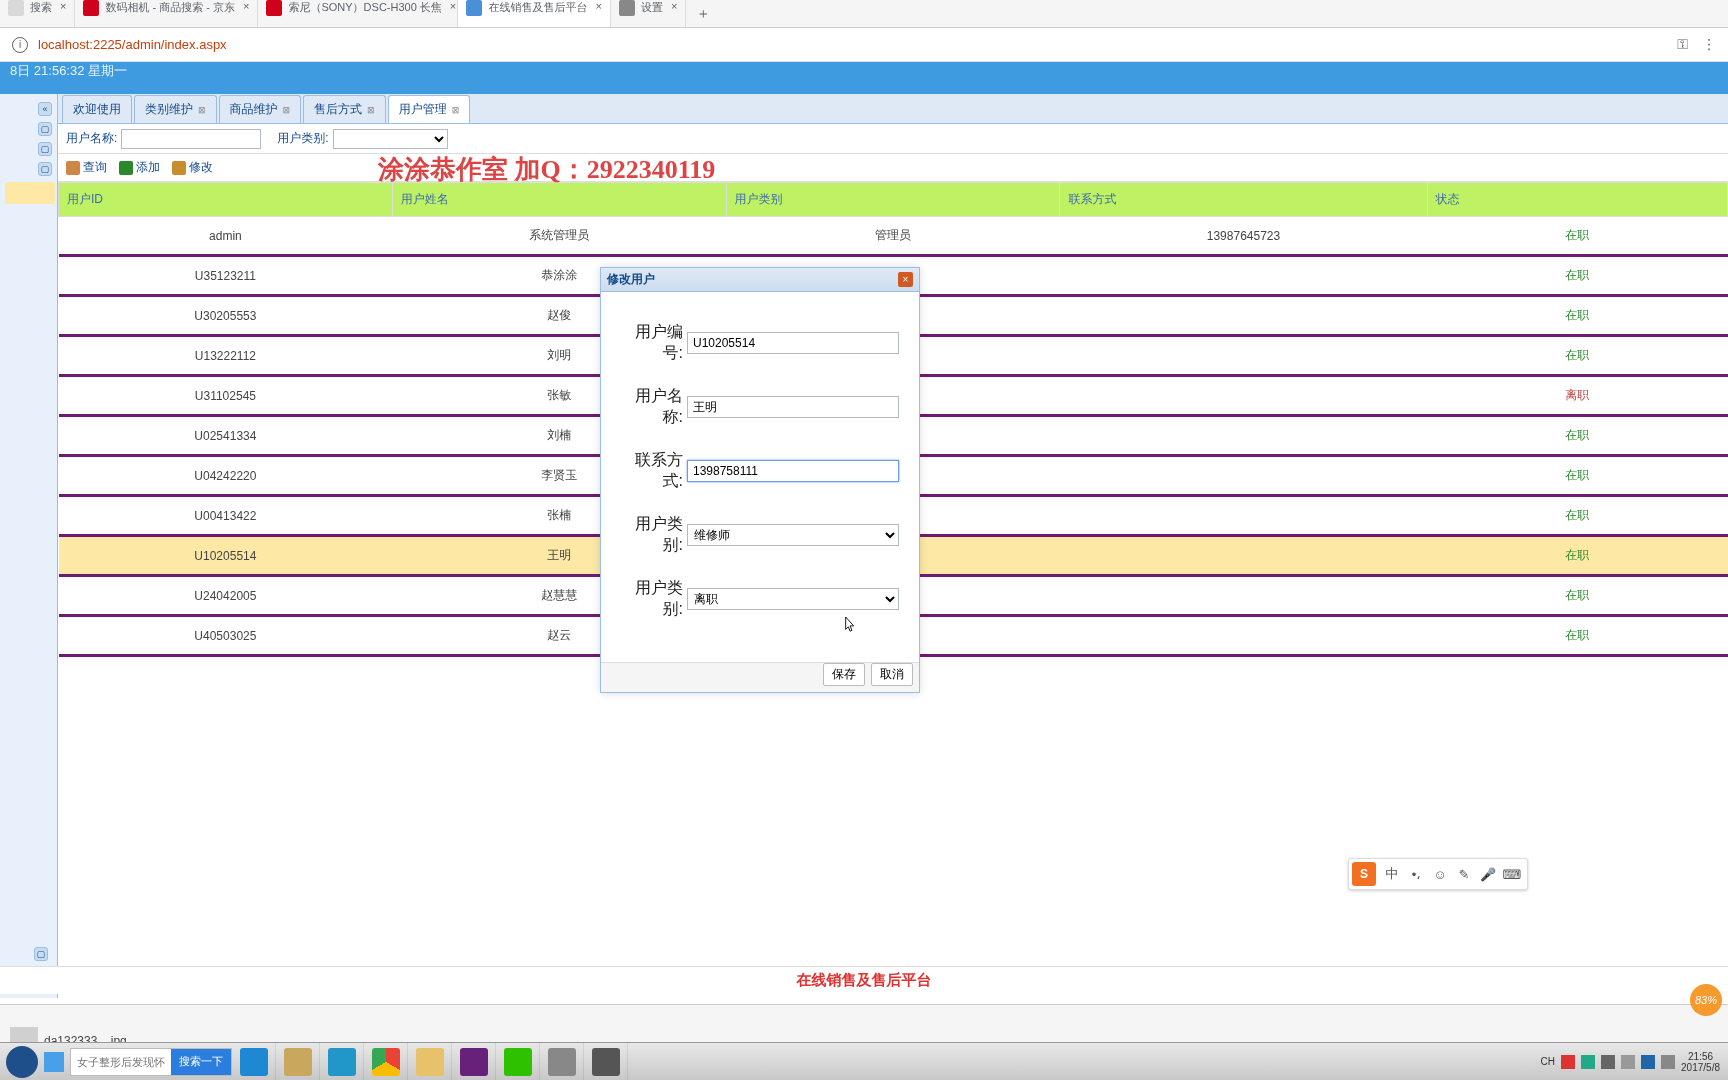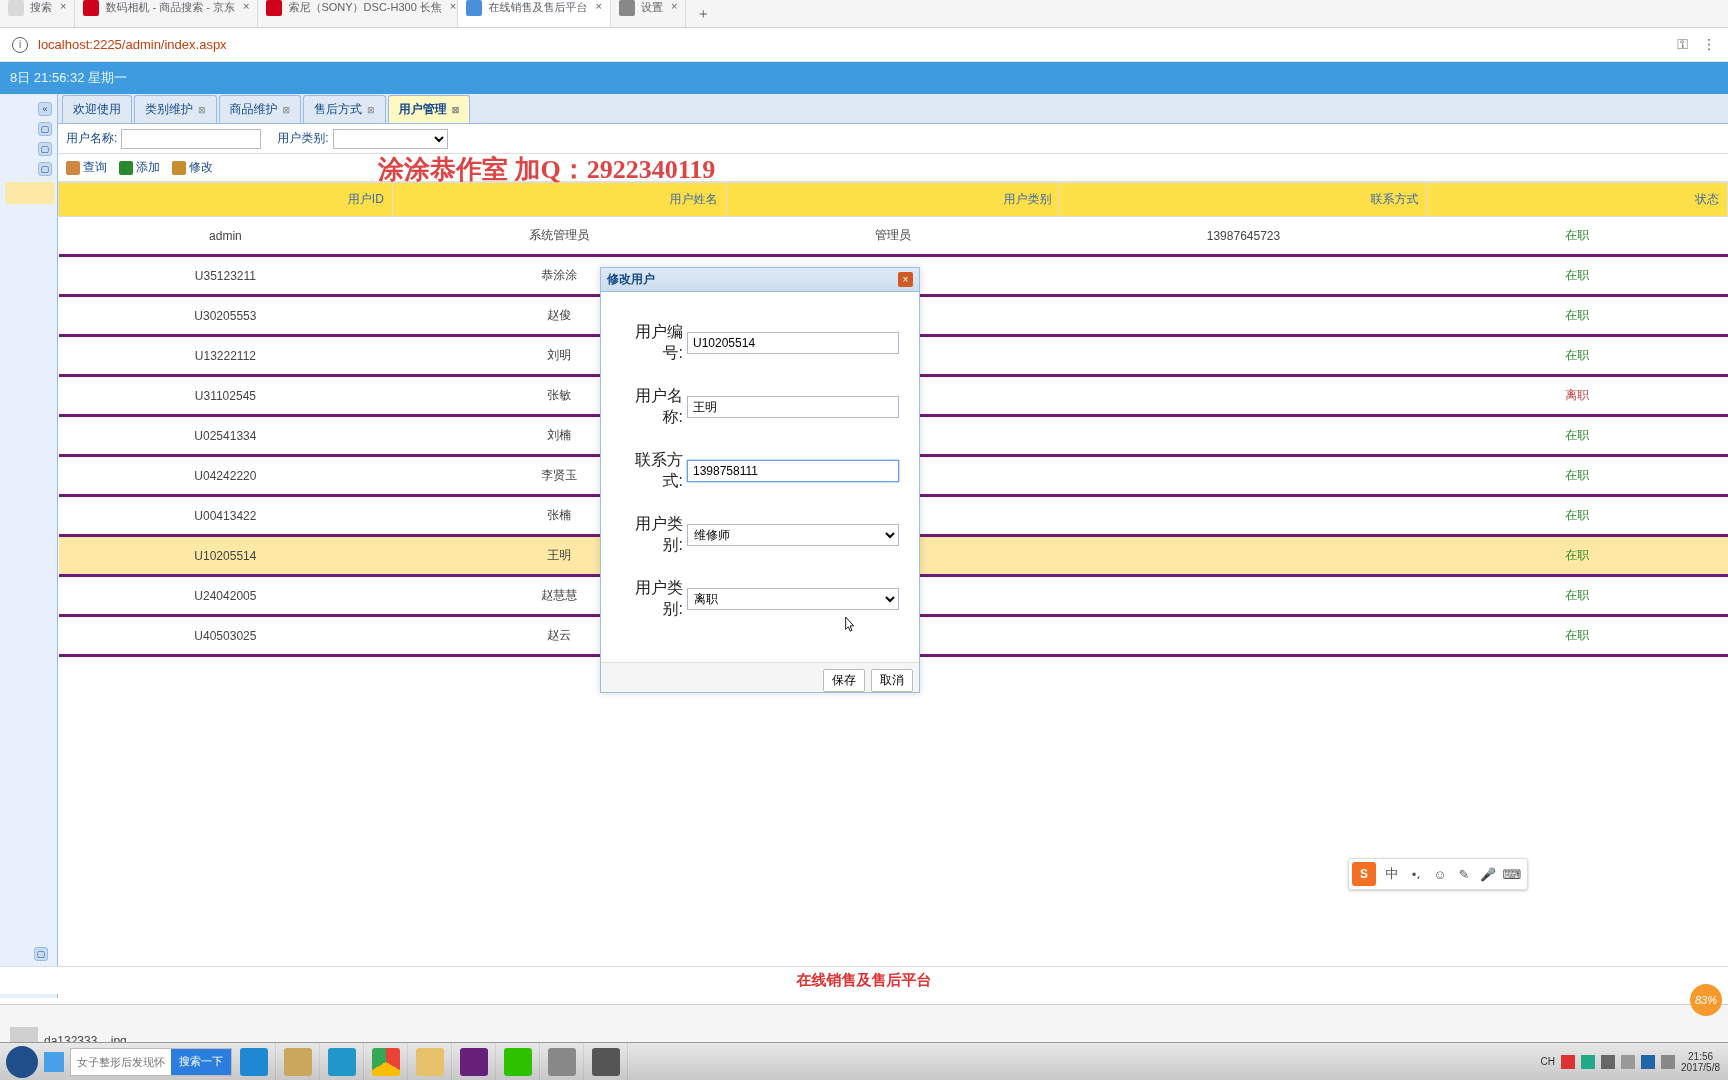--- a/index.html
+++ b/index.html
@@ -16,75 +16,75 @@
 .btab .close { margin-left: 8px; color: #5f6368; cursor: pointer; }
 .btab-new { padding: 0 10px; color: #5f6368; cursor: pointer; font-size: 14px; }
 
 
 .urlbar { height: 34px; background: #fff; display: flex; align-items: center; padding: 0 12px; border-bottom: 1px solid #e0e0e0; }
 .urlbar .info-icon { width: 16px; height: 16px; border: 1px solid #5f6368; border-radius: 50%; display: flex; align-items: center; justify-content: center; font-size: 10px; margin-right: 10px; color: #5f6368; }
 .urlbar .url { color: #c2410c; font-size: 13px; flex: 1; }
 .urlbar .right-icons { display: flex; gap: 14px; color: #5f6368; font-size: 14px; }
 
 
-.banner { height: 32px; background: #3e9be0; color: #eaf4fc; display: flex; align-items: center; padding: 0 10px; font-size: 13px; }
+.banner { height: 32px; background: #3e9be0; color: #eaf4fc; display: flex; padding: 0 10px; font-size: 13px; }
 
 
 .layout { display: flex; height: calc(100vh - 176px); }
 
 
 .sidebar { width: 58px; background: #e8f1fb; border-right: 1px solid #99bce8; display: flex; flex-direction: column; align-items: flex-end; padding-top: 5px; position: relative; }
 .side-collapse { width: 14px; height: 14px; border: 1px solid #99bce8; background: #c8dcf0; border-radius: 3px; font-size: 9px; display: flex; align-items: center; justify-content: center; color: #15498b; cursor: pointer; margin: 3px 5px; }
 .side-item { width: 50px; height: 22px; background: #fde9a5; margin: 3px 2px; border-radius: 2px; }
 
 
 .content { flex: 1; display: flex; flex-direction: column; background: #fff; }
 
 
 .app-tabs { height: 30px; background: #dfe9f6; border-bottom: 1px solid #99bce8; display: flex; align-items: flex-end; padding-left: 4px; }
 .app-tab { padding: 5px 10px; background: #dfe9f6; border: 1px solid #99bce8; border-bottom: none; margin-right: 2px; border-radius: 3px 3px 0 0; font-size: 12px; color: #15498b; cursor: pointer; display: flex; align-items: center; }
-.app-tab.active { background: #fef9c3; font-weight: bold; }
+.app-tab.active { background: #ffffff; }
 .app-tab .tclose { margin-left: 5px; font-size: 9px; color: #888; }
 
 
 .filterbar { height: 30px; display: flex; align-items: center; padding: 0 8px; background: #fff; border-bottom: 1px solid #ddd; }
 .filterbar label { color: #15498b; font-size: 12px; margin-right: 4px; }
 .filterbar input[type=text] { border: 1px solid #b5b8c8; height: 20px; width: 140px; padding: 0 4px; }
 .filterbar select { border: 1px solid #b5b8c8; height: 20px; width: 115px; background: #fff; }
 
 
 .toolbar { height: 28px; background: #fff; display: flex; align-items: center; padding: 0 8px; border-bottom: 1px solid #ddd; position: relative; }
 .tbtn { display: flex; align-items: center; margin-right: 12px; color: #15498b; cursor: pointer; font-size: 12px; }
 .tbtn .ticon { width: 14px; height: 14px; margin-right: 3px; border-radius: 2px; }
 .ticon.search { background: #c84; }
 .ticon.add { background: #2b892b; }
 .ticon.edit { background: #c78d2e; }
 .watermark { position: absolute; left: 320px; top: -2px; color: #d44; font-size: 26px; font-weight: bold; font-family: SimSun; }
 
 
 .table-wrap { flex: 1; overflow: auto; background: #fff; }
 table { width: 100%; border-collapse: collapse; }
-thead th { background: #fde047; color: #3e6aab; font-weight: normal; padding: 8px; border: 1px solid #ddd; font-size: 12px; text-align: right; }
+thead th { background: #bef264; color: #3e6aab; font-weight: normal; padding: 8px; border: 1px solid #ddd; font-size: 12px; text-align: left; }
 tbody td { padding: 10px 8px; border-bottom: 3px solid #701a75; text-align: center; color: #444; font-size: 12px; }
 tbody tr.selected { background: #fde9a5; }
 .status-on { color: #2b892b; }
 .status-off { color: #be4242; }
 
 
 .modal { position: absolute; left: 600px; top: 267px; width: 320px; background: #fff; border: 1px solid #99bce8; box-shadow: 0 0 8px rgba(0,0,0,.15); z-index: 50; }
 .modal-head { height: 24px; background: linear-gradient(#dfe9f6,#cde); border-bottom: 1px solid #99bce8; display: flex; align-items: center; padding: 0 6px; }
 .modal-title { flex: 1; color: #15498b; font-size: 12px; font-weight: bold; }
 .modal-close { width: 15px; height: 15px; background: #d05a24; color: #fff; font-size: 10px; display: flex; align-items: center; justify-content: center; border-radius: 2px; cursor: pointer; }
 .modal-body { padding: 30px 20px 20px; }
 .frow { display: flex; align-items: center; margin-bottom: 22px; }
 .frow label { width: 62px; text-align: right; color: #222; font-size: 16px; margin-right: 4px; }
 .frow input { flex: 1; height: 22px; border: 1px solid #b5b8c8; padding: 0 5px; font-size: 12px; }
 .frow input.focus { border-color: #6a9de0; box-shadow: 0 0 2px #6a9de0; }
 .frow select { flex: 1; height: 22px; border: 1px solid #b5b8c8; background: #fff; font-size: 12px; padding: 0 2px; }
-.modal-foot { height: 30px; background: #f5f5f5; border-top: 1px solid #ddd; display: flex; justify-content: flex-end; align-items: flex-end; padding: 0 6px; gap: 6px; }
+.modal-foot { height: 30px; background: #f5f5f5; border-top: 1px solid #ddd; display: flex; justify-content: flex-end; align-items: flex-start; padding: 0 6px; gap: 6px; }
 .mbtn { border: 1px solid #bbb; background: #fff; padding: 2px 8px; font-size: 12px; cursor: pointer; border-radius: 2px; }
 
 
 .cursor { position: absolute; left: 845px; top: 617px; width: 12px; height: 16px; z-index: 60; }
 .cursor svg { width: 100%; height: 100%; }
 
 
 .ime { position: absolute; right: 200px; bottom: 190px; display: flex; align-items: center; background: #fff; border: 1px solid #ddd; border-radius: 3px; padding: 3px; box-shadow: 0 1px 3px rgba(0,0,0,.2); }
 .ime-s { width: 24px; height: 24px; background: #f37022; color: #fff; display: flex; align-items: center; justify-content: center; font-weight: bold; border-radius: 3px; margin-right: 4px; }
 .ime-btn { width: 20px; height: 20px; margin: 0 2px; color: #555; display: flex; align-items: center; justify-content: center; font-size: 13px; }

